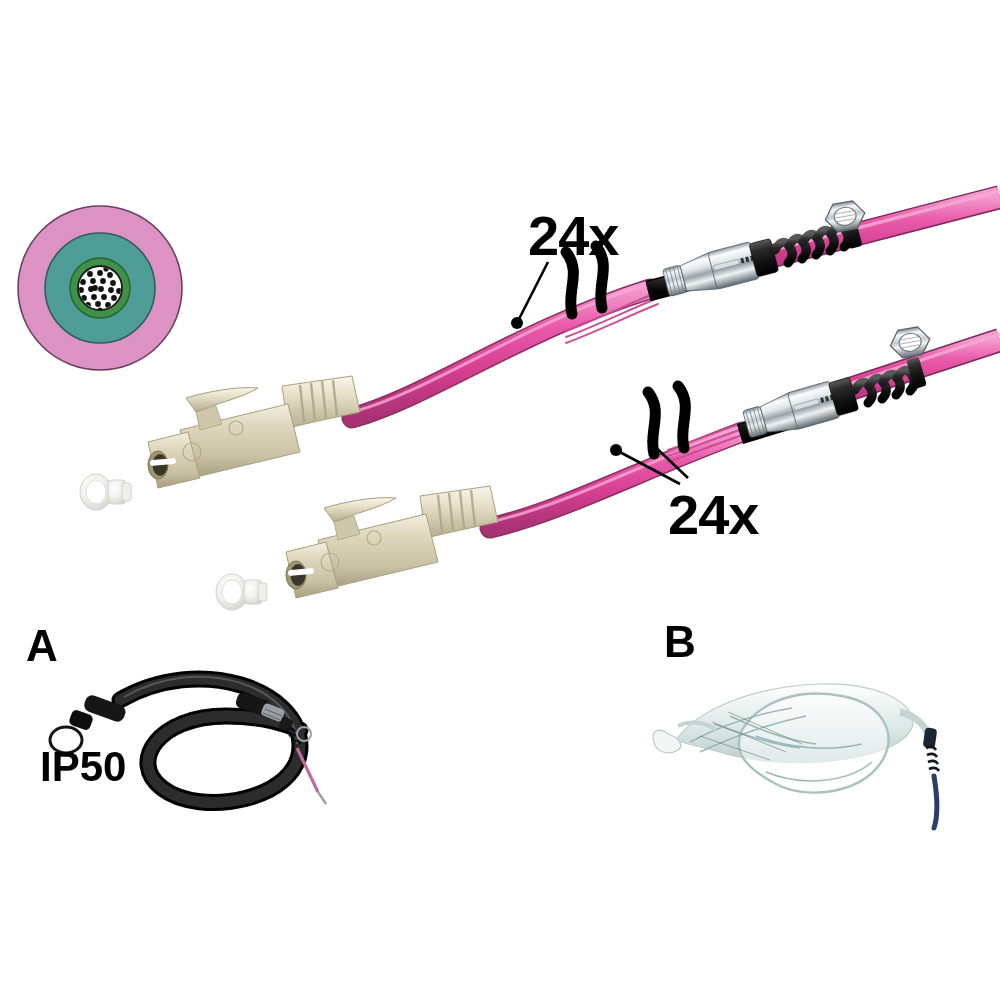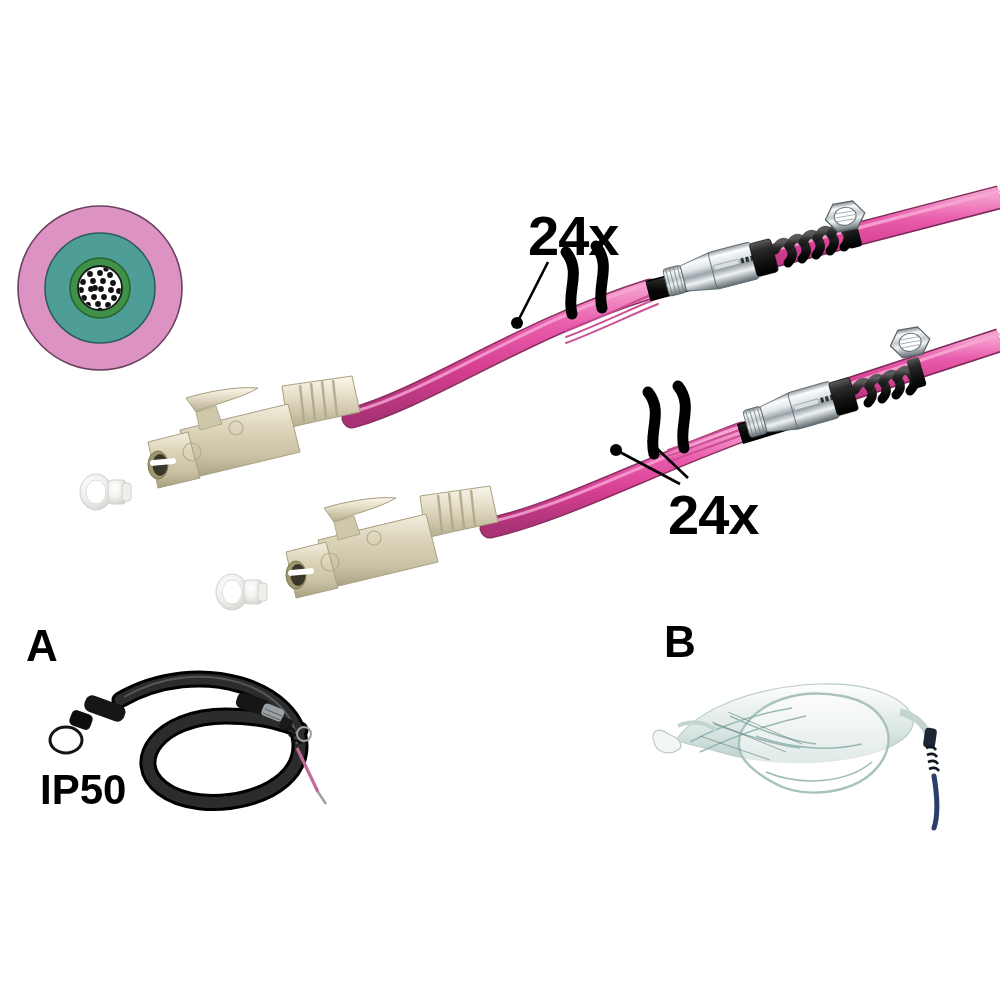--- a/index.html
+++ b/index.html
@@ -3,21 +3,21 @@
 <meta charset="utf-8">
 <style>
   html,body{margin:0;padding:0;background:#ffffff;}
   body{width:1000px;height:1000px;font-family:"Liberation Sans",sans-serif;}
   #stage{position:relative;width:1000px;height:1000px;background:#fff;overflow:hidden;}
   .lbl{position:absolute;font-weight:bold;color:#000;line-height:1;white-space:nowrap;}
   .lbl-24a{left:528px;top:208px;font-size:56px;letter-spacing:-1px;}
   .lbl-24b{left:668px;top:487px;font-size:56px;letter-spacing:-1px;}
   .lbl-A{left:26px;top:624px;font-size:44px;}
   .lbl-B{left:664px;top:620px;font-size:44px;}
-  .lbl-IP{left:40px;top:746px;font-size:42px;margin-top:23px;}
+  .lbl-IP{left:40px;top:746px;font-size:42px;}
   svg.layer{position:absolute;left:0;top:0;width:1000px;height:1000px;}
 </style>
 </head>
 <body>
 
 <div id="stage">
 
   <svg class="layer" viewBox="0 0 1000 1000">
     <defs>
       <linearGradient id="gPink" x1="0" y1="0" x2="0" y2="1">

